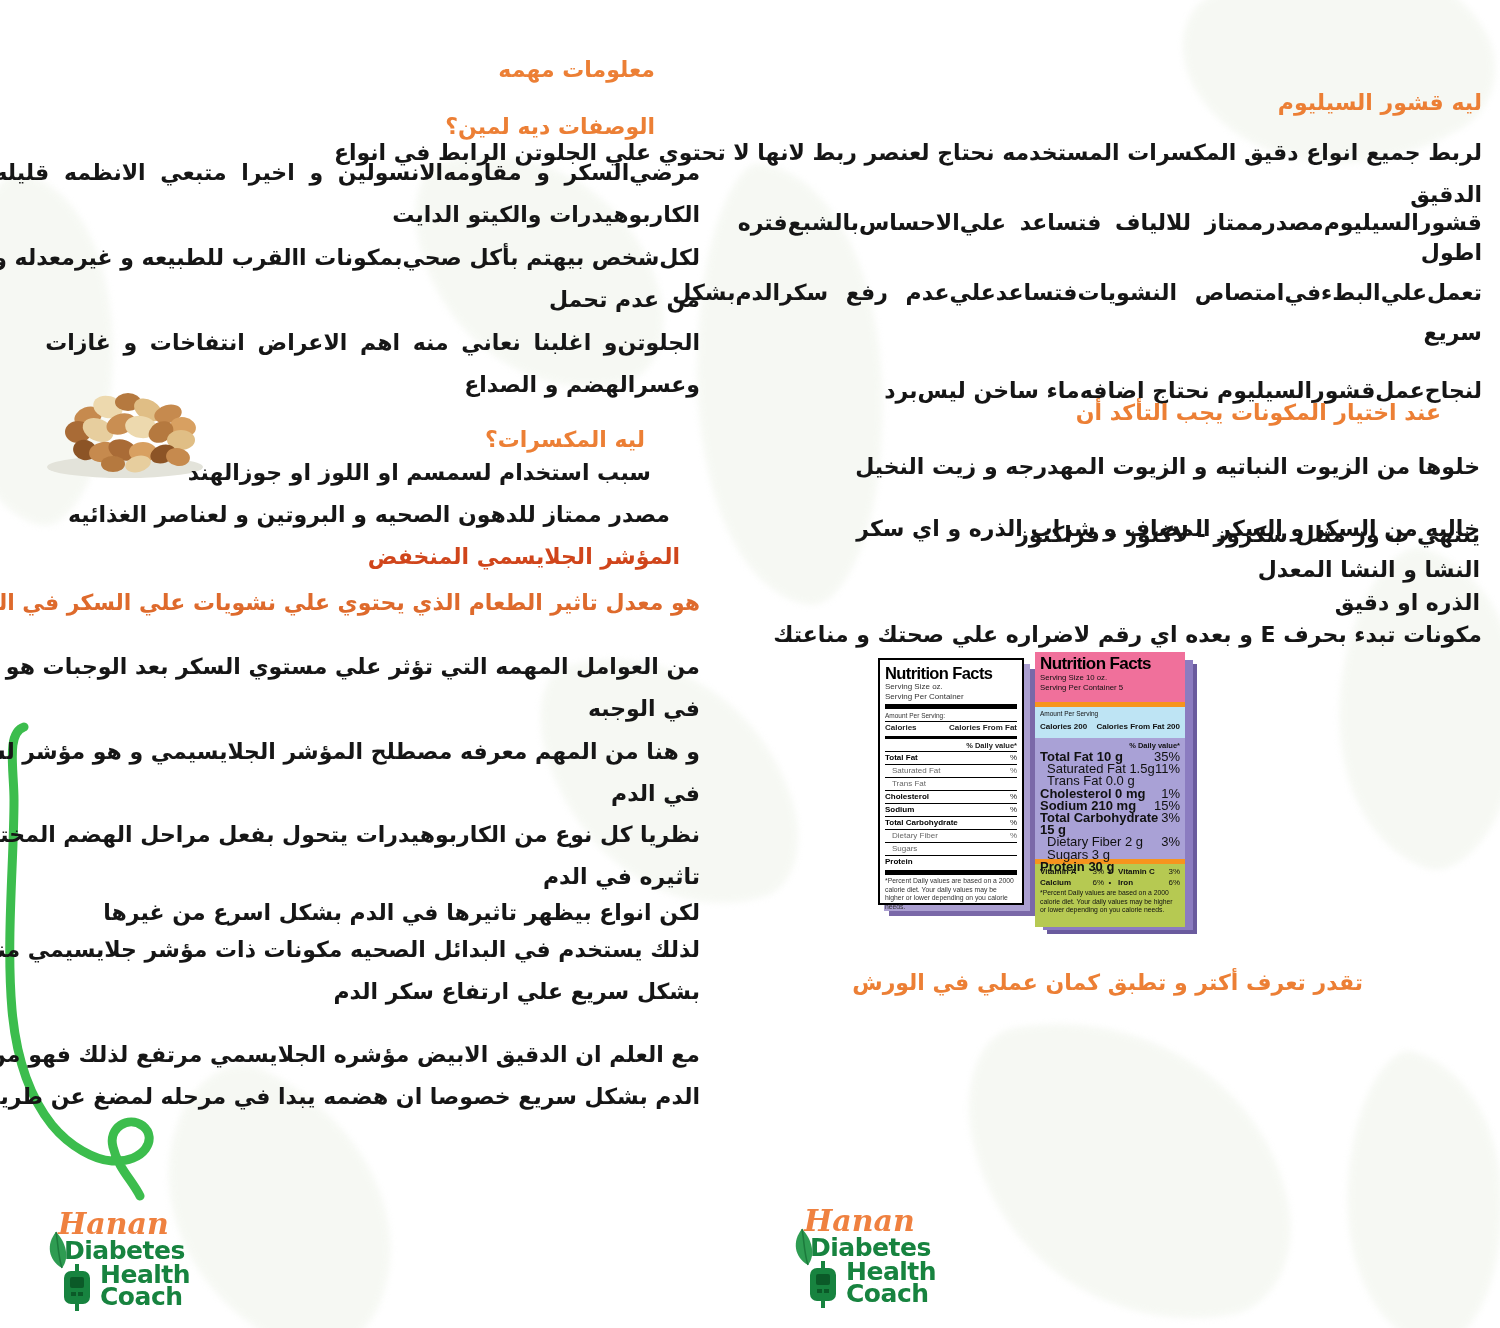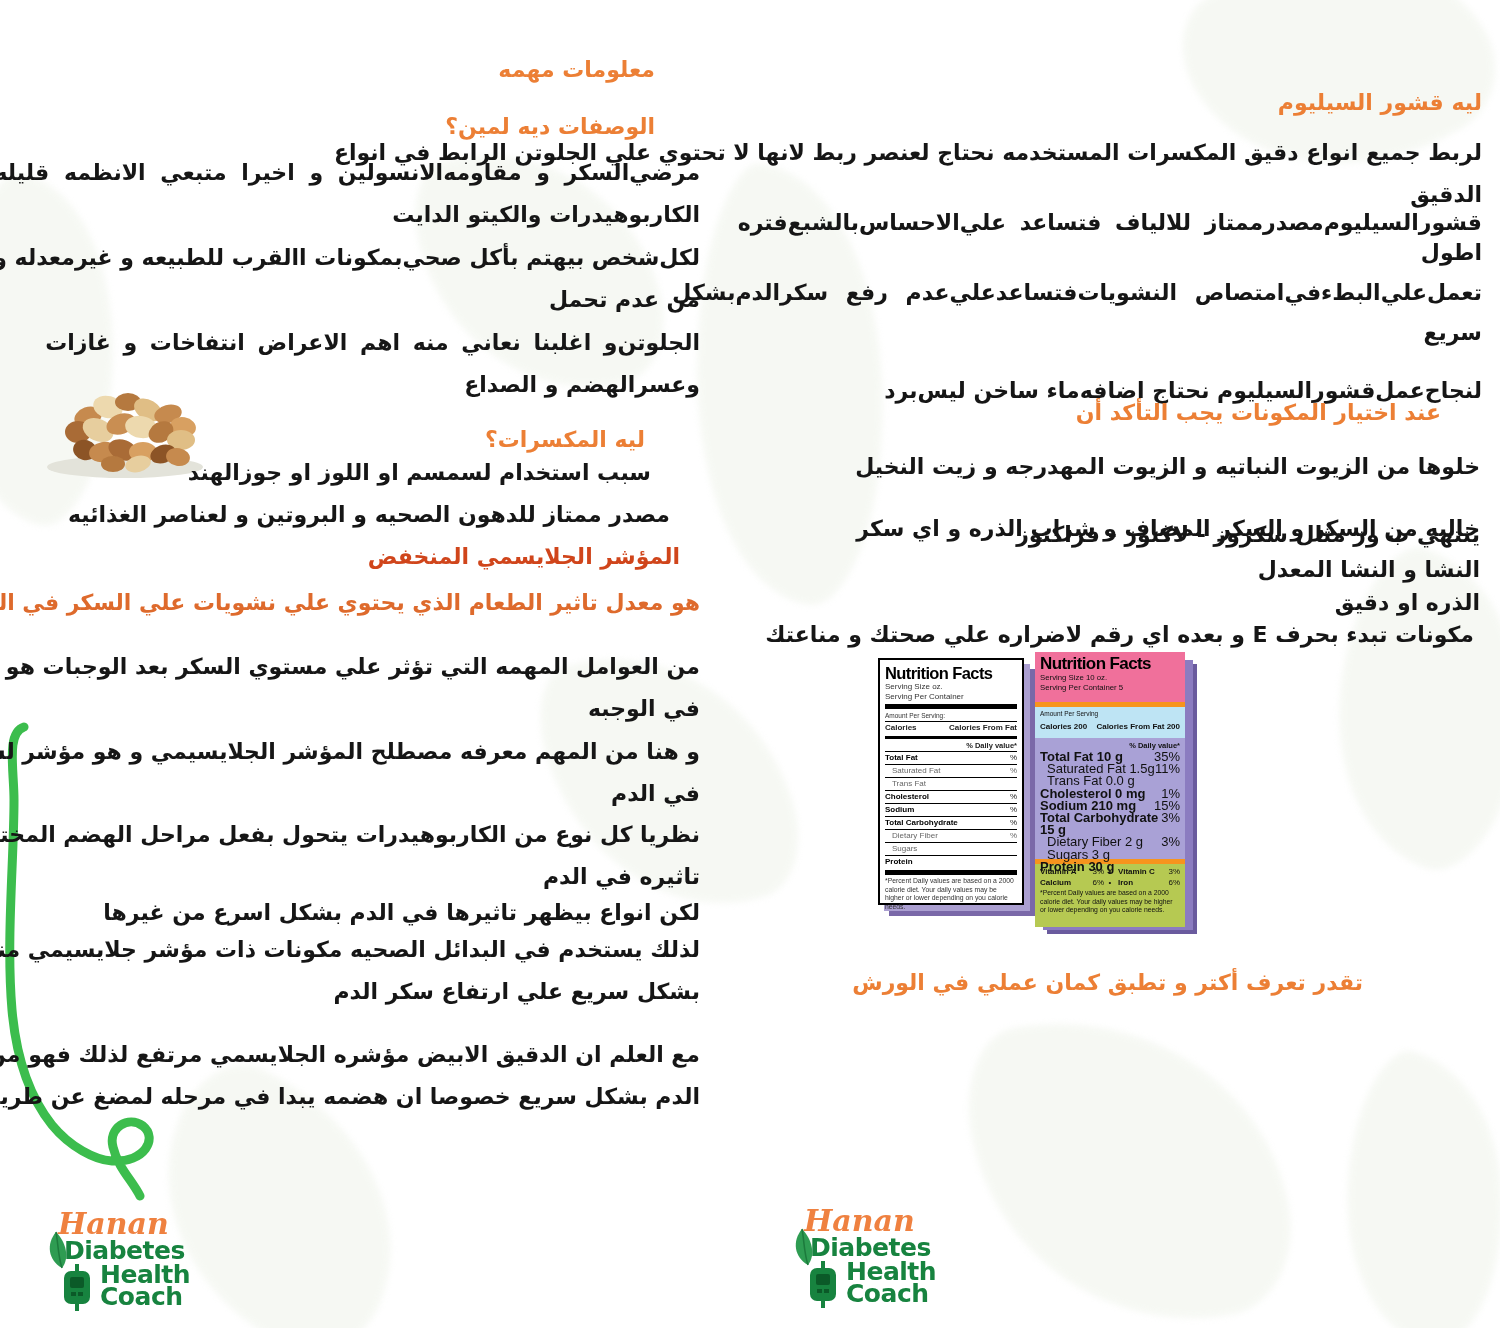--- a/index.html
+++ b/index.html
@@ -158,21 +158,21 @@
   <div class="ln" style="top:238px;right:0;">اطول</div>
   <div class="ln ws10" style="top:278px;right:0;">تعمل‌علي‌البطء‌في‌امتصاص  النشويات‌فتساعد‌علي‌عدم  رفع  سكرالدم‌بشكل</div>
   <div class="ln" style="top:318px;right:0;">سريع</div>
   <div class="ln" style="top:348px;right:0;margin-top:28px;">لنجاح‌عمل‌قشورالسيليوم نحتاج اضافه‌ماء ساخن ليس‌برد</div>
   <div class="ln" style="top:452px;right:2px;">خلوها من الزيوت النباتيه و الزيوت المهدرجه و زيت النخيل</div>
   <div class="ln hd" style="top:398px;right:41px;">عند اختيار المكونات يجب التأكد أن</div>
   <div class="ln" style="top:514px;right:2px;margin-left:28px;">خاليه من السكر و السكر المضاف و شراب الذره و اي سكر</div>
   <div class="ln" style="top:520px;right:2px;">ينتهي ب  وز   مثال سكروز - لاكتوز - فراكتوز</div>
   <div class="ln" style="top:555px;right:2px;">النشا و النشا المعدل</div>
   <div class="ln" style="top:588px;right:2px;">الذره او دقيق</div>
-  <div class="ln" style="top:620px;right:8px;text-align:right;">مكونات تبدء بحرف E و بعده اي رقم لاضراره علي صحتك و مناعتك</div>
+  <div class="ln" style="top:620px;right:0;text-align:right;">مكونات تبدء بحرف E و بعده اي رقم لاضراره علي صحتك و مناعتك</div>
   <div class="ln hd" style="top:968px;right:119px;">تقدر تعرف أكتر و تطبق كمان عملي في الورش</div>
 </div>
 
 <div class="nf-plain">
   <div class="nf-title">Nutrition Facts</div>
   <div class="nf-small">Serving Size oz.</div>
   <div class="nf-small">Serving Per Container</div>
   <div class="bar"></div>
   <div class="nf-tiny">Amount Per Serving:</div>
   <div class="nf-cal">

